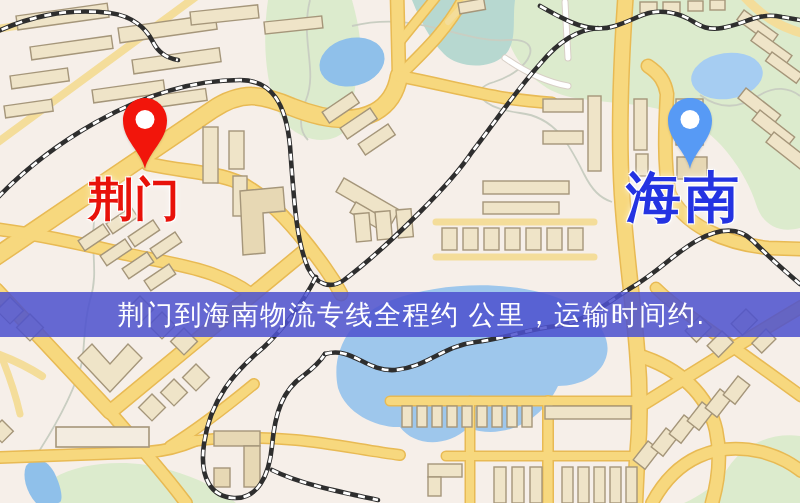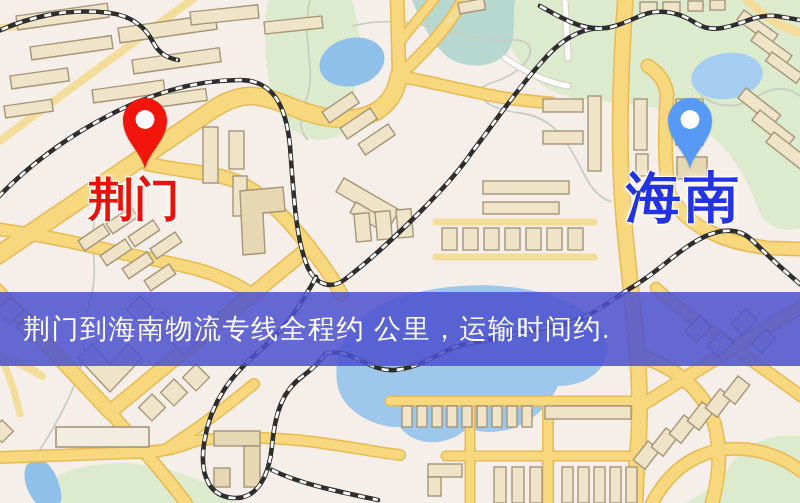--- a/index.html
+++ b/index.html
@@ -27,23 +27,23 @@
   .pin{position:absolute;filter:drop-shadow(0 1px 1px rgba(0,0,0,.15));}
   .place-label{
     position:absolute;font-weight:bold;line-height:1;white-space:nowrap;
     text-shadow:-1px -1px 0 rgba(255,255,255,.95),1px -1px 0 rgba(255,255,255,.95),
                 -1px 1px 0 rgba(255,255,255,.95),1px 1px 0 rgba(255,255,255,.95),
                 0 0 7px rgba(255,255,255,.85);
   }
   .origin-label{left:88px;top:176px;font-size:46px;}
   .destination-label{left:626px;top:170px;font-size:55px;letter-spacing:3px;}
   .banner{
-    position:absolute;left:0;top:292px;width:100%;height:74px;
+    position:absolute;left:0;top:292px;width:100%;height:45px;
     display:flex;align-items:center;box-sizing:border-box;padding-left:23px;
-    font-size:27px;letter-spacing:1.5px;white-space:nowrap;
+    font-size:27px;letter-spacing:1.5px;white-space:nowrap;justify-content:center;
   }
 </style>
 </head>
 <body>
 
 <div class="stage">
 
   <svg class="map" width="800" height="503" viewBox="0 0 800 503">
 
     <rect x="0" y="0" width="800" height="503" fill="#f6efe9"></rect>

